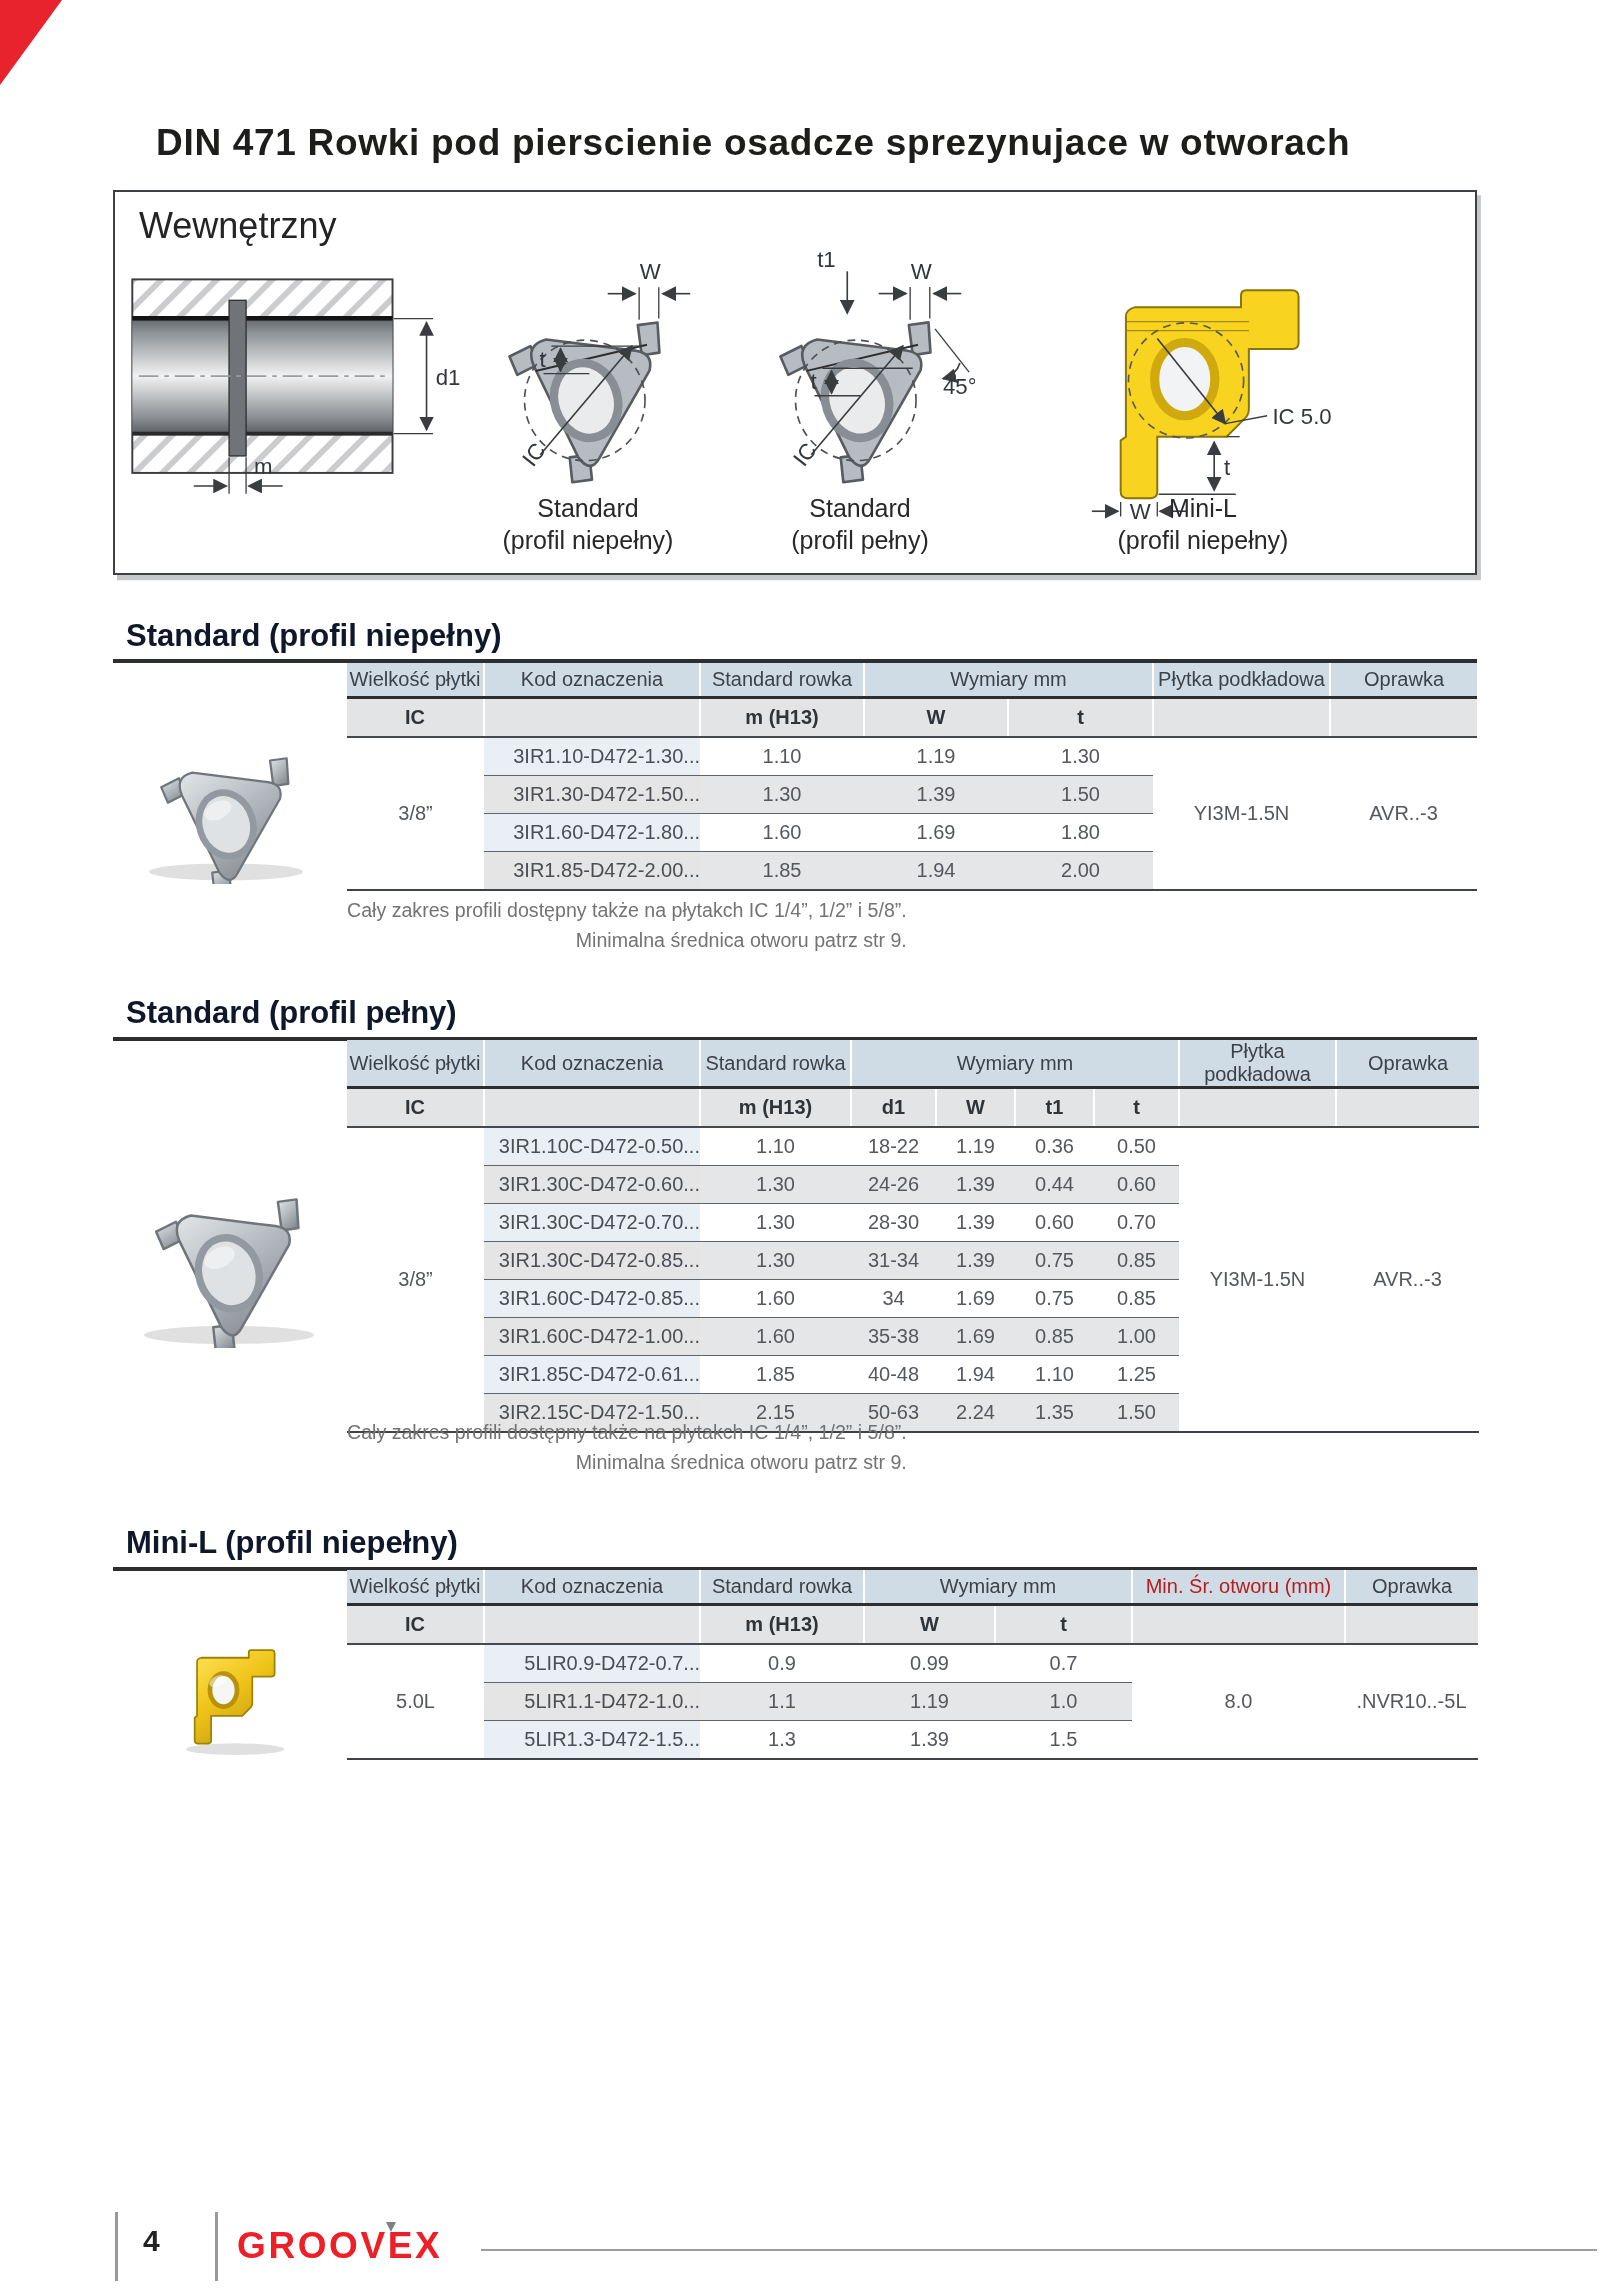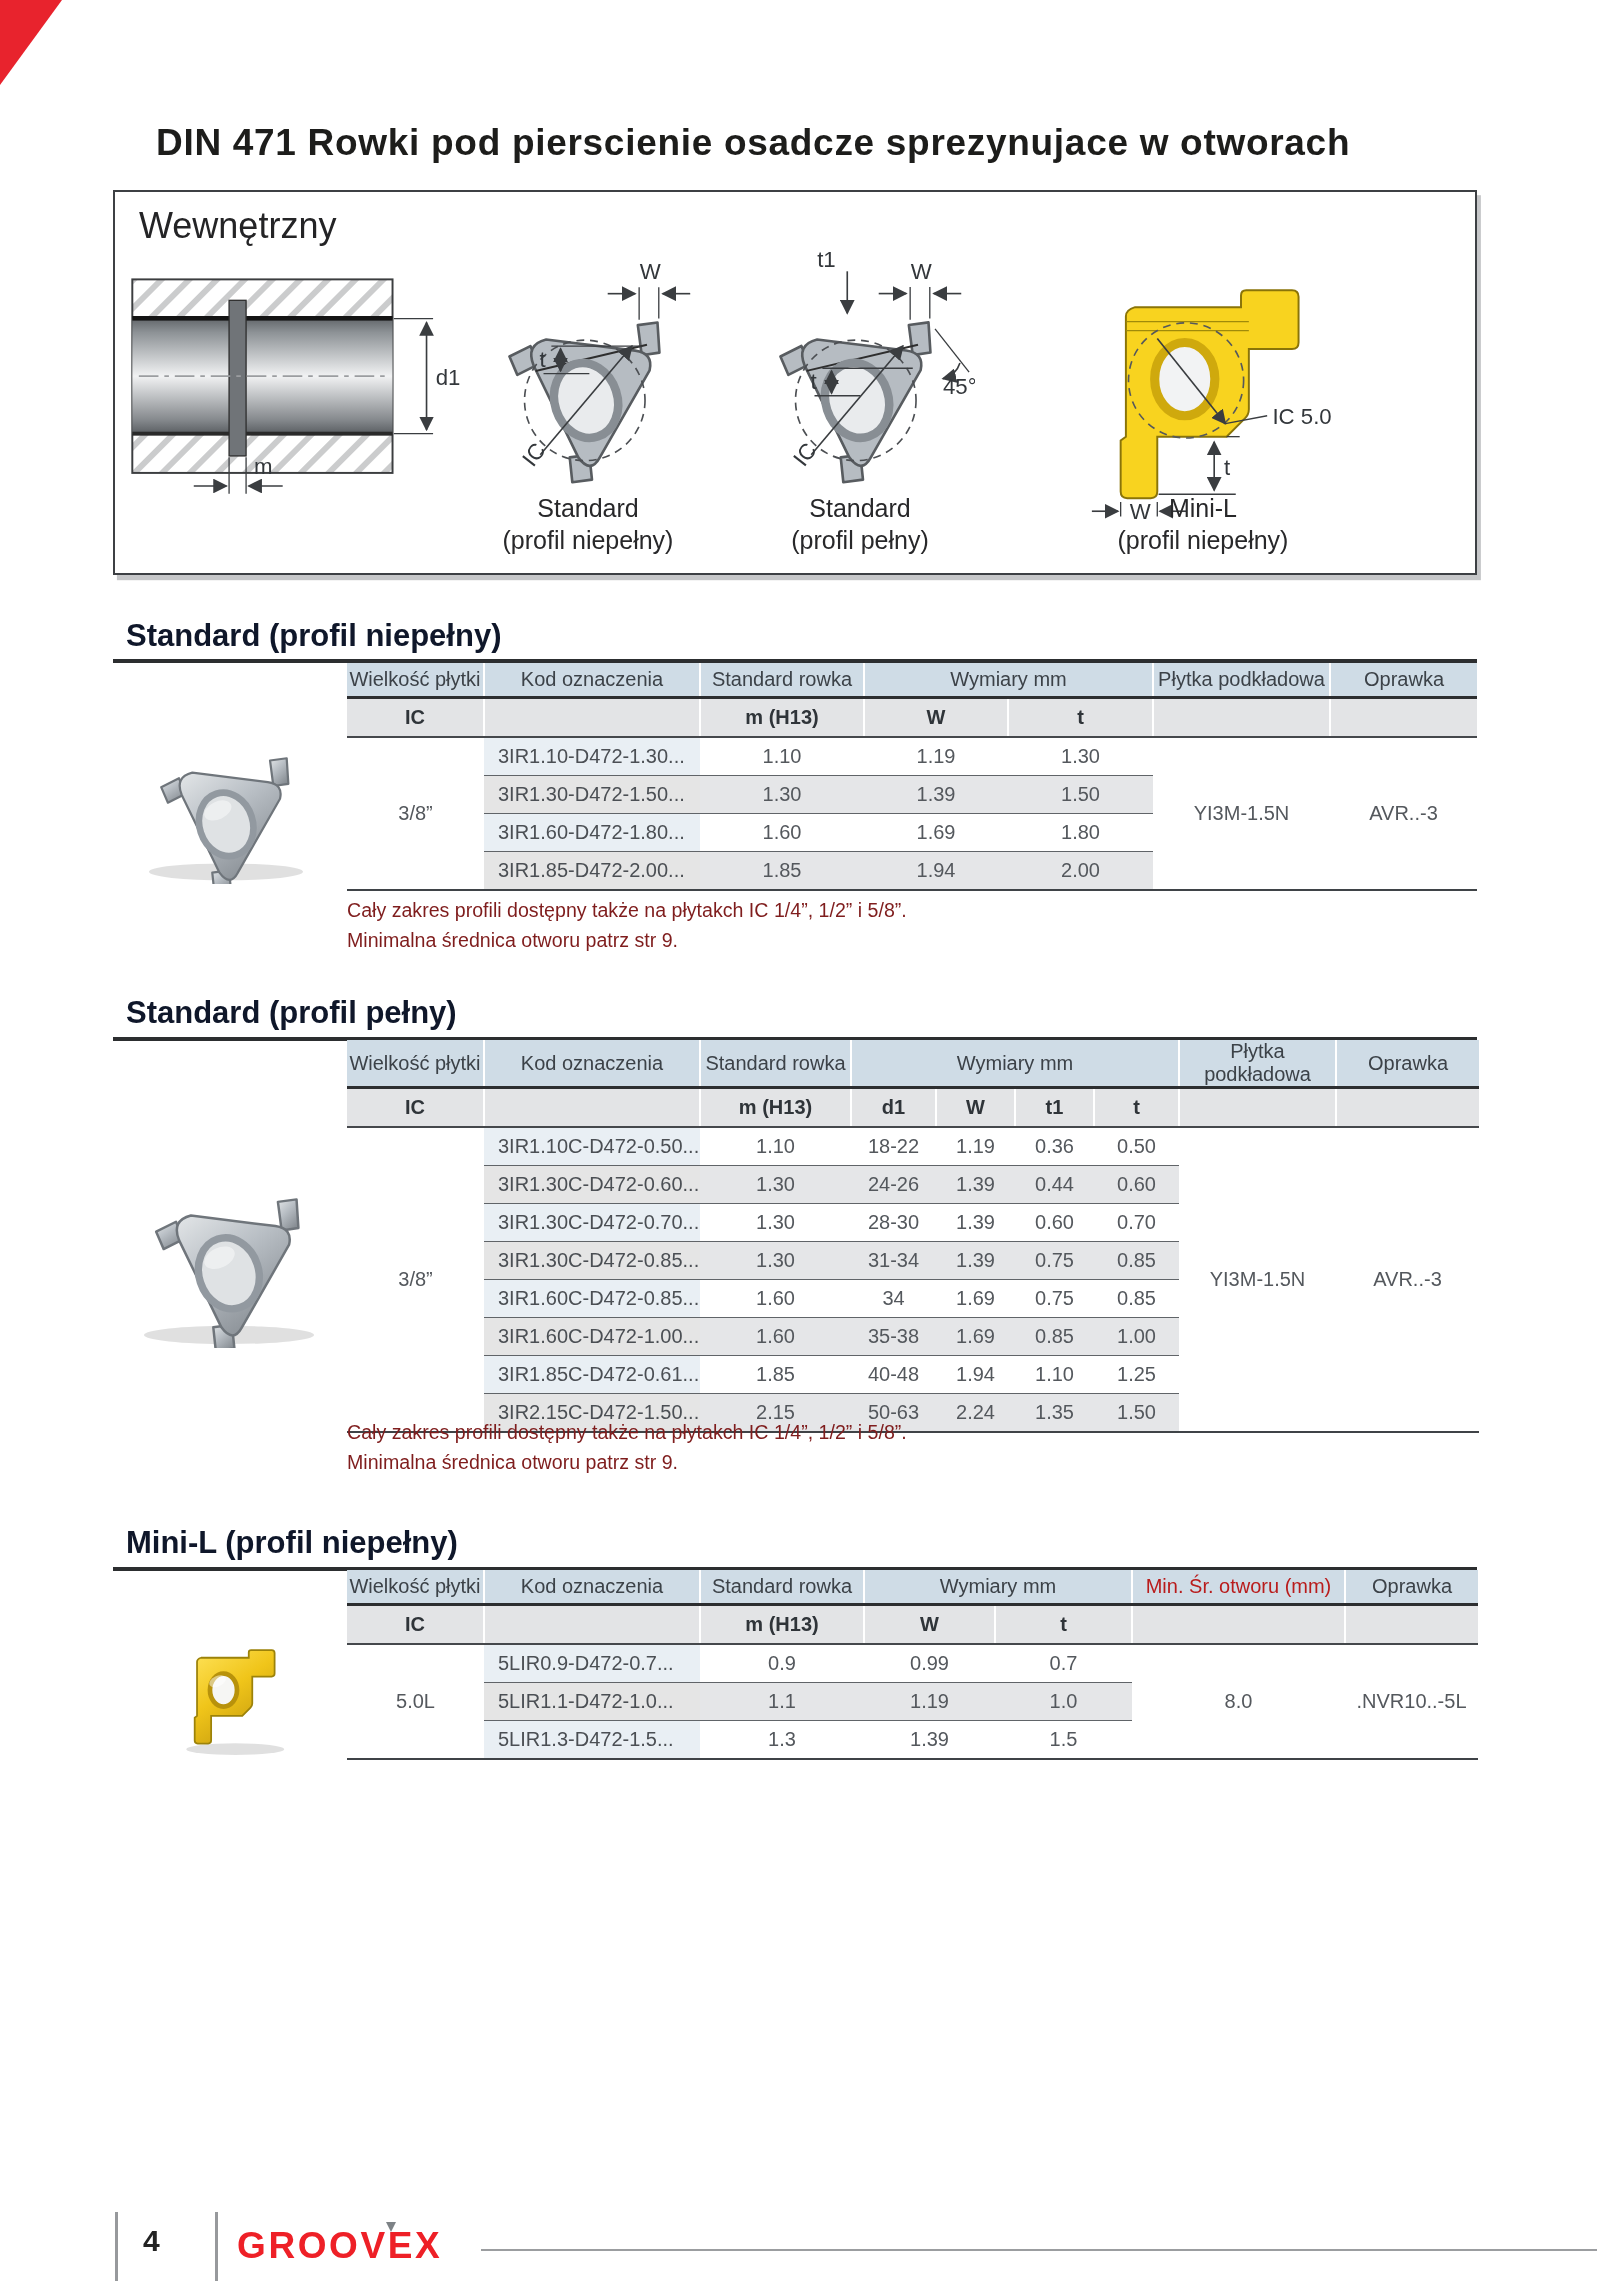--- a/index.html
+++ b/index.html
@@ -29,28 +29,28 @@
              font-size:20px;color:#54585d;}
   .data th{font-weight:normal;font-size:20px;color:#3c4248;padding:0;}
   .data tr.head th{background:#cfdce6;height:33px;border-bottom:3.9px solid #2c2e30;
                    border-left:2.6px solid #fff;}
   .data tr.head th:first-child{border-left:none;}
   .data tr.head th.red{color:#b91c1c;}
   .data tr.sub th{background:#e3e4e6;height:37px;border-bottom:2.6px solid #45484c;
                   border-left:2.6px solid #fff;font-weight:bold;color:#2f3439;}
   .data tr.sub th:first-child{border-left:none;}
   .data td{height:37px;text-align:center;padding:0;}
-  .data td.code{text-align:left;padding-left:14px;background:#e9eff4;color:#4b4f54;}
+  .data td.code{text-align:right;padding-left:14px;background:#e9eff4;color:#4b4f54;}
   .data tr.g td.mid{background:#e5e6e8;}
   .data tr.g td.code{background:#e5e5e5;}
   .data td.b{border-bottom:1.3px solid #606468;}
   .data td.vspan{border-bottom:2px solid #3f4347;}
   .data tr.last td{border-bottom:2px solid #3f4347;}
 
-  .note{position:absolute;left:347px;font-size:19.6px;color:#7f1d1d;line-height:30px;}
+  .note{position:absolute;left:347px;font-size:19.6px;color:#737373;line-height:30px;text-align:right;}
 
   
   .fbar{position:absolute;width:2.6px;height:69px;background:#97999c;top:2212px;}
   .pagenum{position:absolute;left:143px;top:2224px;font-size:30px;font-weight:bold;color:#232323;}
   .logo{position:absolute;left:237px;top:2225px;font-size:37px;font-weight:bold;
         color:#ee2027;letter-spacing:2.6px;}
   .logo .tri{position:absolute;left:149px;top:-2.6px;width:0;height:0;
         border-left:5.9px solid transparent;border-right:5.9px solid transparent;
         border-top:10.5px solid #7d8286;}
   .frule{position:absolute;left:481px;top:2249px;width:1116px;height:2px;background:#9b9da0;}

